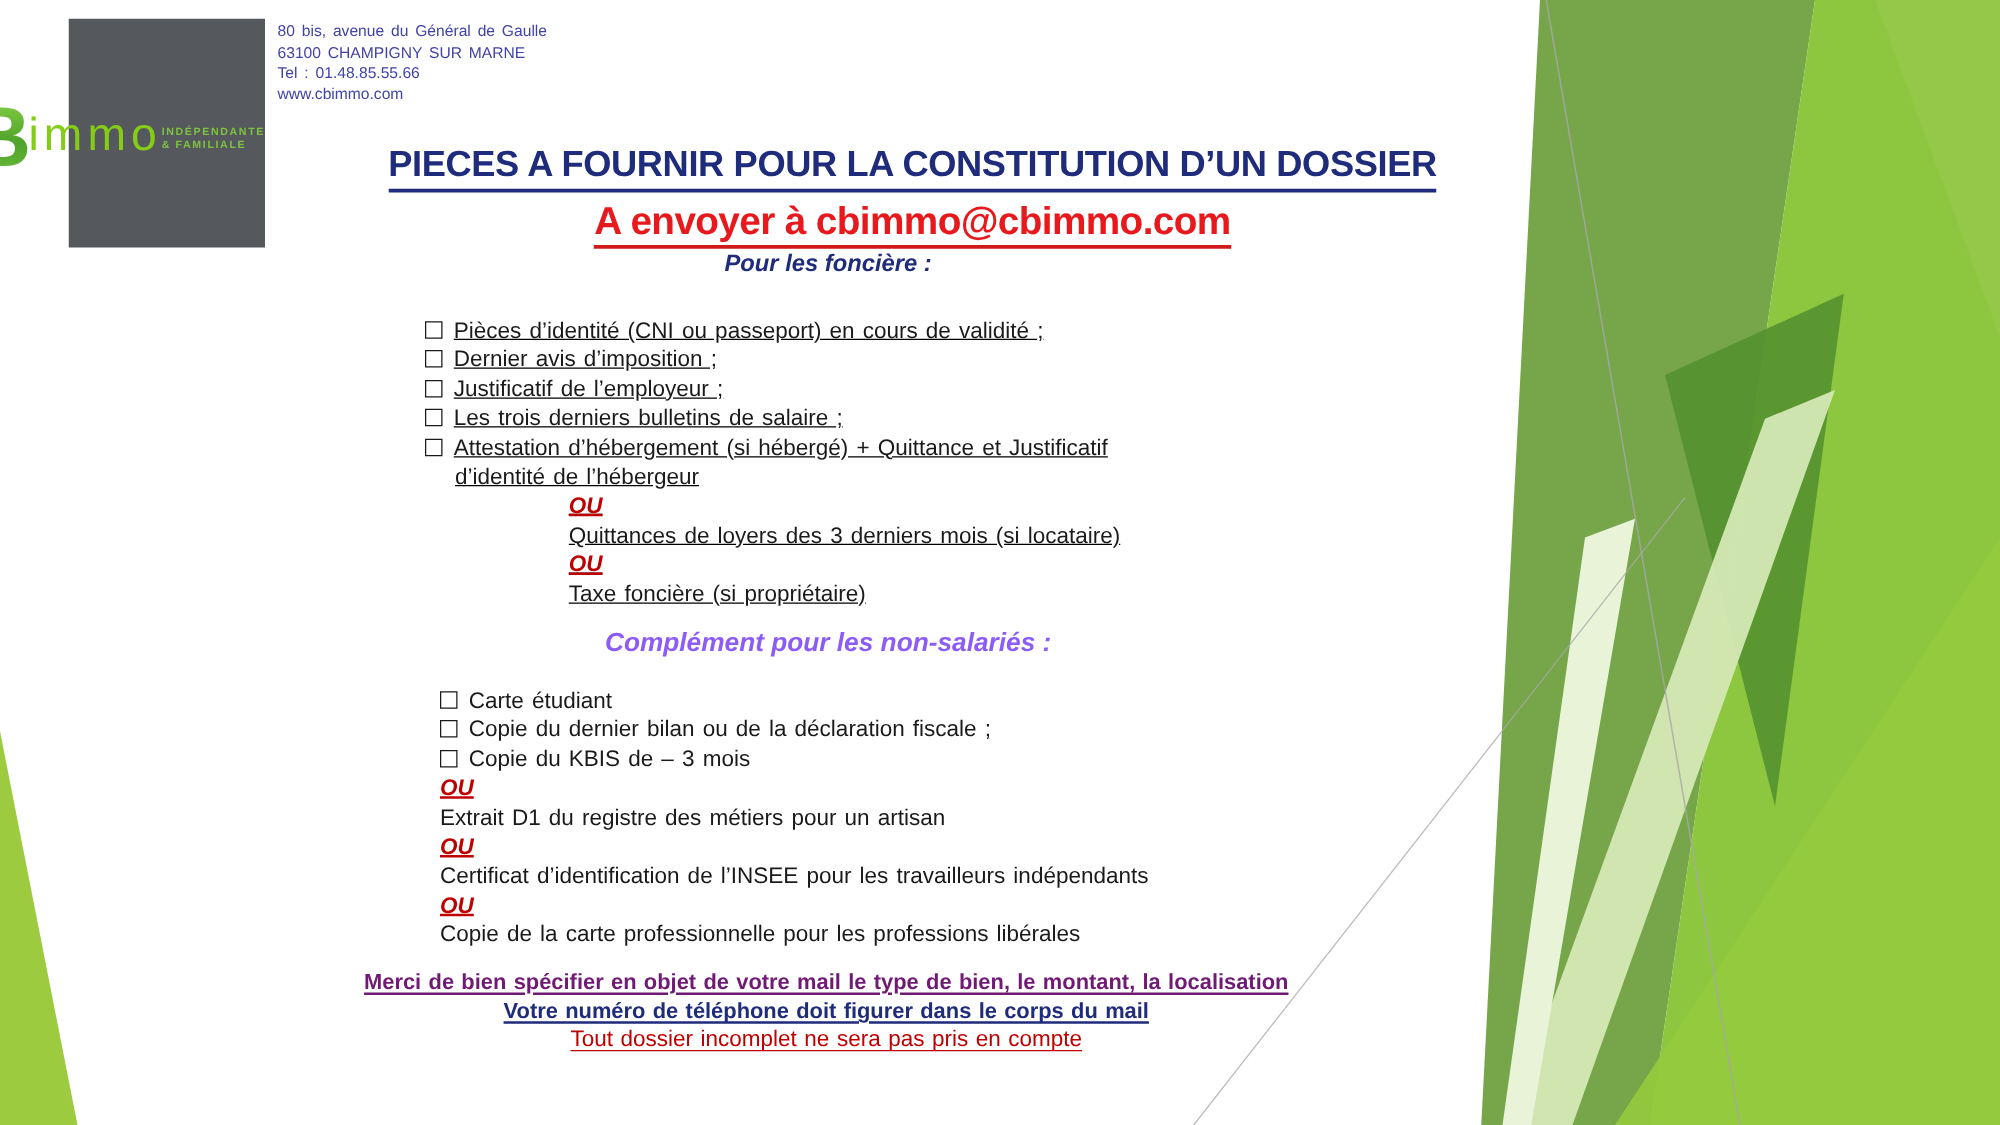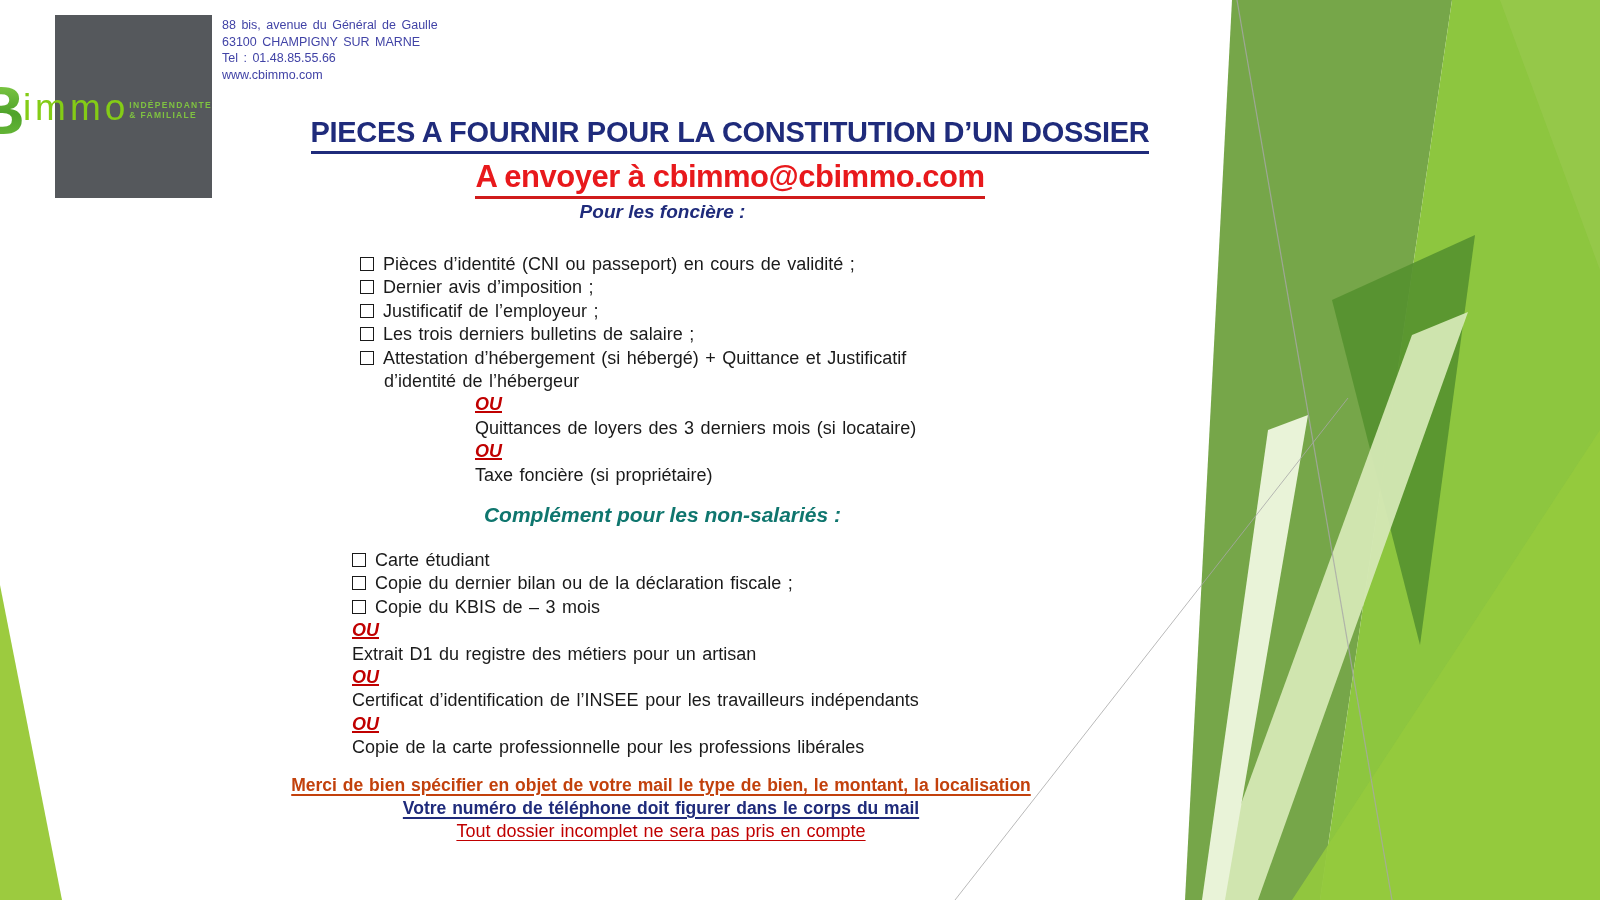--- a/index.html
+++ b/index.html
@@ -30,21 +30,21 @@
   .title-sub{display:inline-block;font-size:31px;font-weight:bold;letter-spacing:-0.5px;
              padding-bottom:1px;border-bottom:3px solid #D01B1B;margin-top:5px;white-space:nowrap;}
 
   .sec-heading{left:0;top:0;width:1325px;text-align:center;font-weight:bold;font-style:italic;
                white-space:nowrap;}
   .heading1{top:201px;font-size:19px;}
   .heading2{top:503px;font-size:21px;}
 
   
   .list{white-space:nowrap;}
-  .list1{left:360px;top:253px;}
+  .list1{left:340px;top:253px;text-decoration:underline;}
   .list2{left:352px;top:549px;}
   .row{font-size:18px;line-height:23.4px;color:#1a1a1a;word-spacing:1.5px;}
   .row.ind{margin-left:115px;}
   .row.cont{margin-left:24px;}
   .row.or span{color:#C00000;font-weight:bold;font-style:italic;text-decoration:underline;
                text-decoration-thickness:2px;}
   .cbx{display:inline-block;width:12px;height:12px;border:1.7px solid #1a1a1a;
        margin-right:9px;vertical-align:-1px;background:#fff;}
 
   
@@ -71,21 +71,21 @@
     <polygon points="0,585 62,900 0,900" fill="#9CCB3F"></polygon>
   </svg>
 
   <div class="layer logo" style="background: rgb(85, 88, 92);">
     <div class="logo-cb"><span class="logo-c">C</span><span class="logo-b">B</span></div>
     <div class="logo-word">immo</div>
     <div class="logo-tag" style="color: rgb(127, 194, 65);">INDÉPENDANTE &amp; FAMILIALE</div>
   </div>
 
   <div class="layer contact" style="color: rgb(65, 67, 166);">
-    <div>88 bis, avenue du Général de Gaulle</div>
+    <div>80 bis, avenue du Général de Gaulle</div>
     <div>63100 CHAMPIGNY SUR MARNE</div>
     <div>Tel : 01.48.85.55.66</div>
     <div>www.cbimmo.com</div>
   </div>
 
   <div class="layer titles">
     <div><span class="title-main" style="color: rgb(31, 43, 123); border-bottom-color: rgb(31, 43, 123);">PIECES A FOURNIR POUR LA CONSTITUTION D’UN DOSSIER</span></div>
     <div><span class="title-sub" style="color: rgb(232, 25, 28); text-align: right;">A envoyer à cbimmo@cbimmo.com</span></div>
   </div>
 
@@ -96,32 +96,32 @@
       <div class="row check"><span class="cbx"></span><span>Justificatif de l’employeur ;</span></div>
       <div class="row check"><span class="cbx"></span><span>Les trois derniers bulletins de salaire ;</span></div>
       <div class="row check"><span class="cbx"></span><span>Attestation d’hébergement (si hébergé) + Quittance et Justificatif</span></div>
       <div class="row cont"><span>d’identité de l’hébergeur</span></div>
       <div class="row or ind"><span>OU</span></div>
       <div class="row plain ind"><span>Quittances de loyers des 3 derniers mois (si locataire)</span></div>
       <div class="row or ind"><span>OU</span></div>
       <div class="row plain ind"><span>Taxe foncière (si propriétaire)</span></div>
     </div>
 
-  <div class="layer sec-heading heading2" style="color: #0f766e;">Complément pour les non-salariés :</div>
+  <div class="layer sec-heading heading2" style="color: #8b5cf6;">Complément pour les non-salariés :</div>
   <div class="layer list list2">
       <div class="row check"><span class="cbx"></span><span>Carte étudiant</span></div>
       <div class="row check"><span class="cbx"></span><span>Copie du dernier bilan ou de la déclaration fiscale ;</span></div>
       <div class="row check"><span class="cbx"></span><span>Copie du KBIS de – 3 mois</span></div>
       <div class="row or"><span>OU</span></div>
       <div class="row plain"><span>Extrait D1 du registre des métiers pour un artisan</span></div>
       <div class="row or"><span>OU</span></div>
       <div class="row plain"><span>Certificat d’identification de l’INSEE pour les travailleurs indépendants</span></div>
       <div class="row or"><span>OU</span></div>
       <div class="row plain"><span>Copie de la carte professionnelle pour les professions libérales</span></div>
     </div>
 
   <div class="layer footer">
-    <div class="foot-blue" style="color: #c2410c;">Merci de bien spécifier en objet de votre mail le type de bien, le montant, la localisation</div>
+    <div class="foot-blue" style="color: #701a75;">Merci de bien spécifier en objet de votre mail le type de bien, le montant, la localisation</div>
     <div class="foot-blue" style="color: rgb(31, 43, 123);">Votre numéro de téléphone doit figurer dans le corps du mail</div>
     <div class="foot-red" style="color: rgb(192, 0, 0);">Tout dossier incomplet ne sera pas pris en compte</div>
   </div>
 
 </div>
 
 </body></html>

